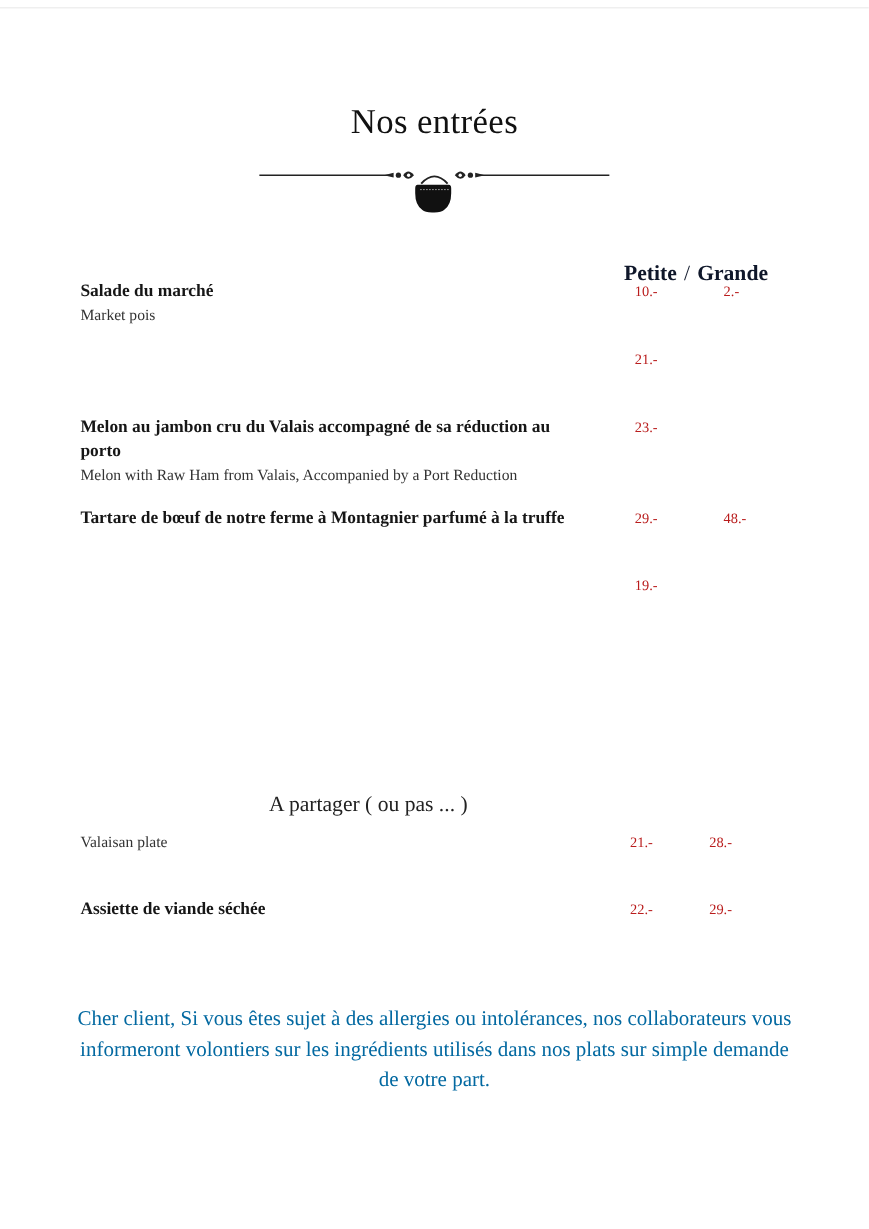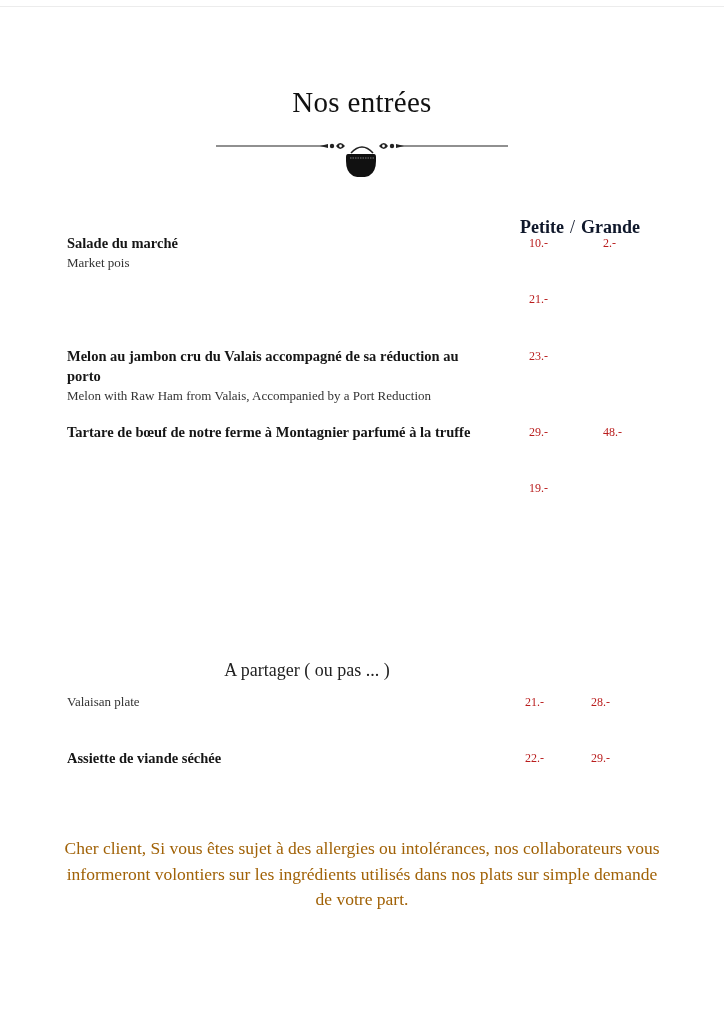--- a/index.html
+++ b/index.html
@@ -47,21 +47,21 @@
 
     .section-title {
       position: absolute; left: 0; width: 614px; top: 612px; text-align: center;
       font-family: "Liberation Serif", "DejaVu Serif", serif;
       font-size: 18px; color: #222; margin-top: 48px;
     }
 
     .note {
       position: absolute; left: 62px; width: 600px; top: 836px; text-align: center;
       font-family: "Liberation Serif", "DejaVu Serif", serif;
-      font-size: 17.5px; line-height: 25.5px; color: #a16207;
+      font-size: 17.5px; line-height: 25.5px; color: #0369a1;
     }
   </style>
 </head>
 <body>
 
 <div class="top-rule"></div>
 
 <div class="title">Nos entrées</div>
 
 <svg class="ornament" viewBox="0 0 292 42">

